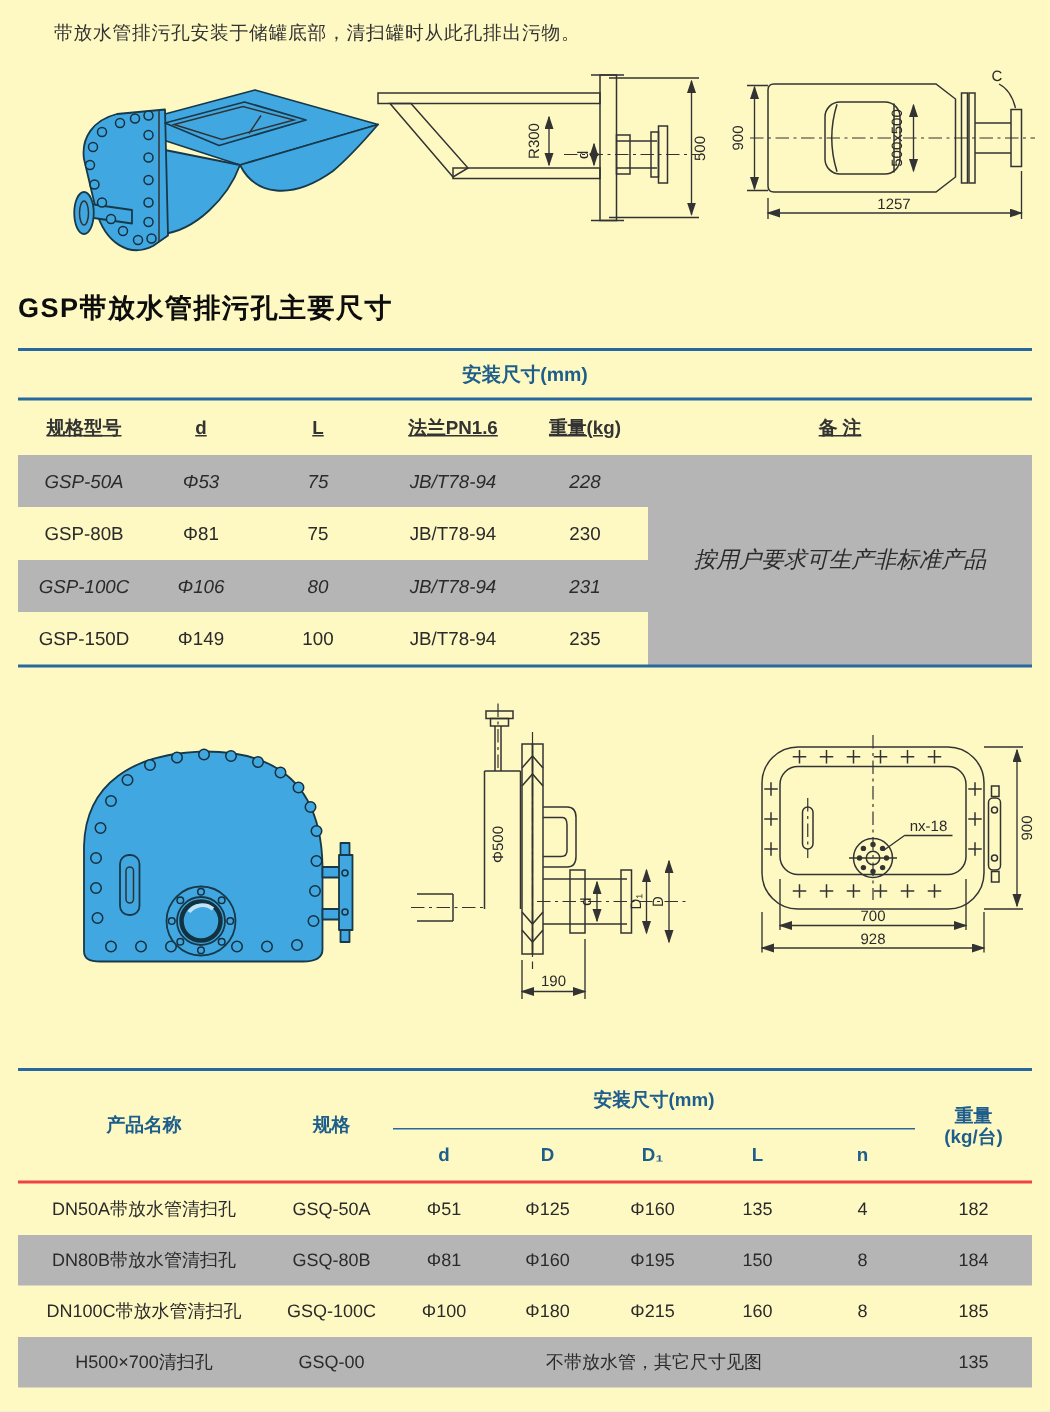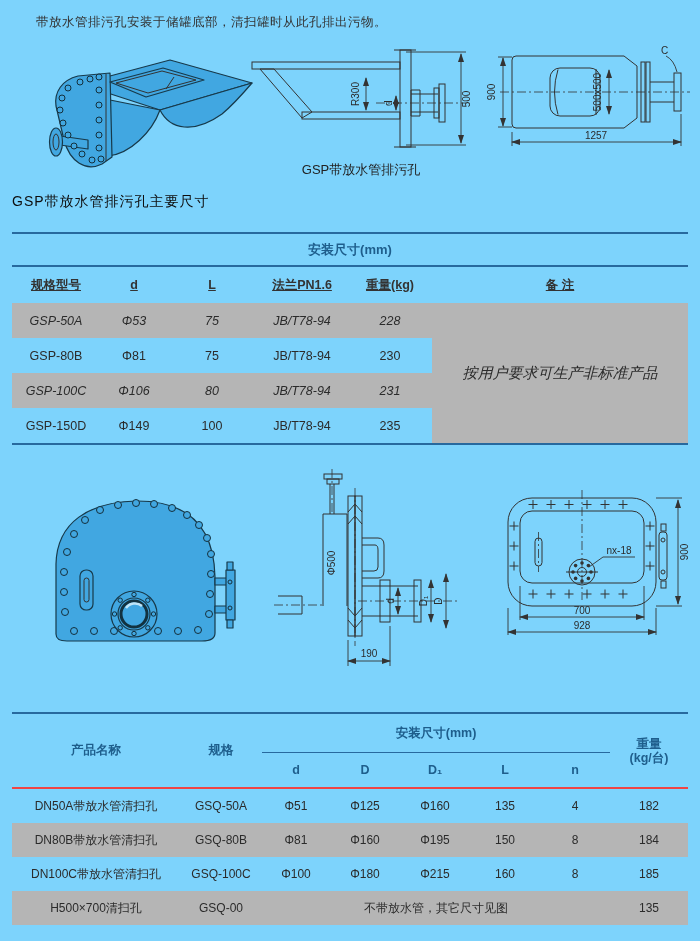--- a/index.html
+++ b/index.html
@@ -1,21 +1,21 @@
 <!DOCTYPE html>
 <html><head>
 <meta charset="utf-8">
 <style>
   html,body{margin:0;padding:0;background:#e8e8e8;}
-  .page{position:relative;width:700px;height:941px;background:#7dd3fc;margin:0 auto;
+  .page{position:relative;width:700px;height:941px;background:#fef9c3;margin:0 auto;
         font-family:"Liberation Sans","DejaVu Sans",sans-serif;color:#2b2b2b;overflow:hidden;}
   .intro{position:absolute;left:36px;top:14px;font-size:12.5px;letter-spacing:.5px;color:#333;}
   .fig{position:absolute;}
   .caption{position:absolute;font-size:13px;color:#222;text-align:center;}
-  .section-title{position:absolute;left:12px;top:193px;font-size:14px;font-weight:normal;color:#0d0d0d;letter-spacing:1px;}
+  .section-title{position:absolute;left:12px;top:193px;font-size:18px;font-weight:bold;color:#0d0d0d;letter-spacing:1px;}
   table{border-collapse:collapse;table-layout:fixed;position:absolute;left:12px;width:676px;font-size:12.5px;}
   th,td{text-align:center;vertical-align:middle;padding:0 2px;overflow:hidden;white-space:nowrap;}
   
   .t1{top:232px;border-top:2px solid #27699e;border-bottom:2px solid #27699e;}
   .t1 .grp th{height:31px;color:#1e5e8c;font-weight:bold;font-size:13px;border-bottom:2px solid #27699e;}
   .t1 .cols th{height:36px;font-weight:bold;color:#333;font-size:12.5px;text-decoration:underline;}
   .t1 tbody td{height:35px;}
   .t1 tr.shade td{background:#b5b5b5;font-style:italic;}
   .t1 td.remark{background:#b5b5b5;font-size:15px;}
   
@@ -95,21 +95,20 @@
     <rect x="186" y="46" width="5" height="30" class="lin"></rect>
     <rect x="191" y="42" width="6" height="38" class="lin"></rect>
     <line class="dim" x1="148" y1="54" x2="148" y2="68" marker-start="url(#ar2)" marker-end="url(#ar2)"></line>
     <text class="dt" transform="rotate(-90 144,64)" x="144" y="64">d</text>
     <line class="dim" x1="118" y1="36" x2="118" y2="68" marker-start="url(#ar2)" marker-end="url(#ar2)"></line>
     <text class="dt" font-size="11" transform="rotate(-90 111,52)" x="111" y="52" text-anchor="middle">R300</text>
     <path class="dim" d="M158,10 L218,10 M158,103 L218,103"></path>
     <line class="dim" x1="213" y1="12" x2="213" y2="101" marker-start="url(#ar2)" marker-end="url(#ar2)"></line>
     <text class="dt" font-size="11" transform="rotate(-90 222,57)" x="222" y="57" text-anchor="middle">500</text>
   </svg>
-  <div class="caption" style="left:248px;top:161px;width:226px">GSP带放水管排污孔</div>
 
   <svg class="fig" style="left:478px;top:42px" width="218" height="114" viewBox="0 0 218 114">
     <defs>
         <marker id="ar3" markerWidth="9" markerHeight="8" refX="8" refY="3" orient="auto-start-reverse" markerUnits="userSpaceOnUse">
           <path d="M0,0 L9,3 L0,6 Z" fill="#333"></path>
         </marker>
       </defs>
     <path class="lin" d="M38,14 L146,14 L159,24 L159,76 L146,86 L38,86 Q34,86 34,82 L34,18 Q34,14 38,14 Z"></path>
     <rect x="163" y="20" width="4" height="60" class="lin"></rect>
     <rect x="168" y="20" width="4" height="60" class="lin"></rect>

